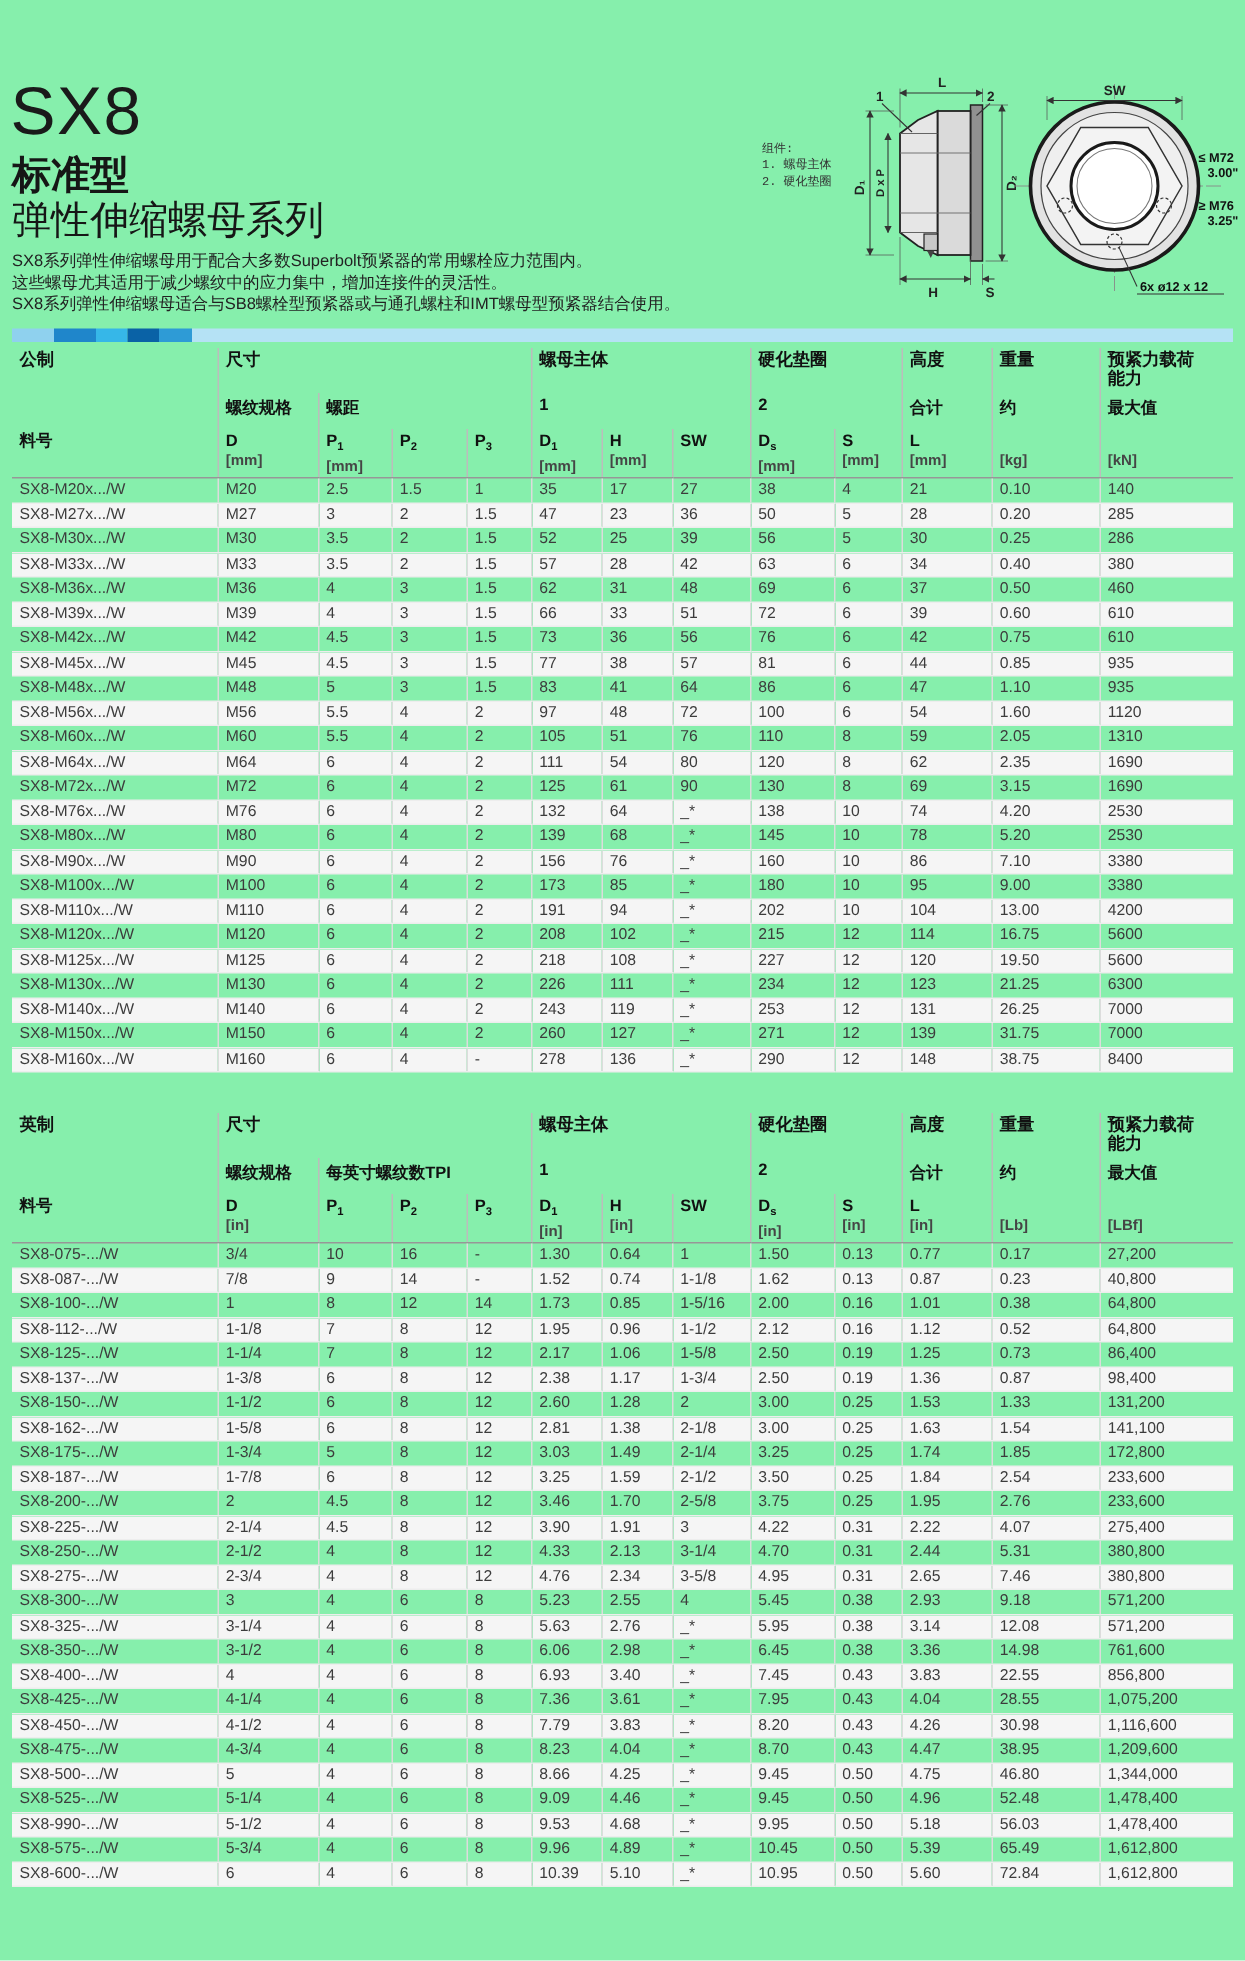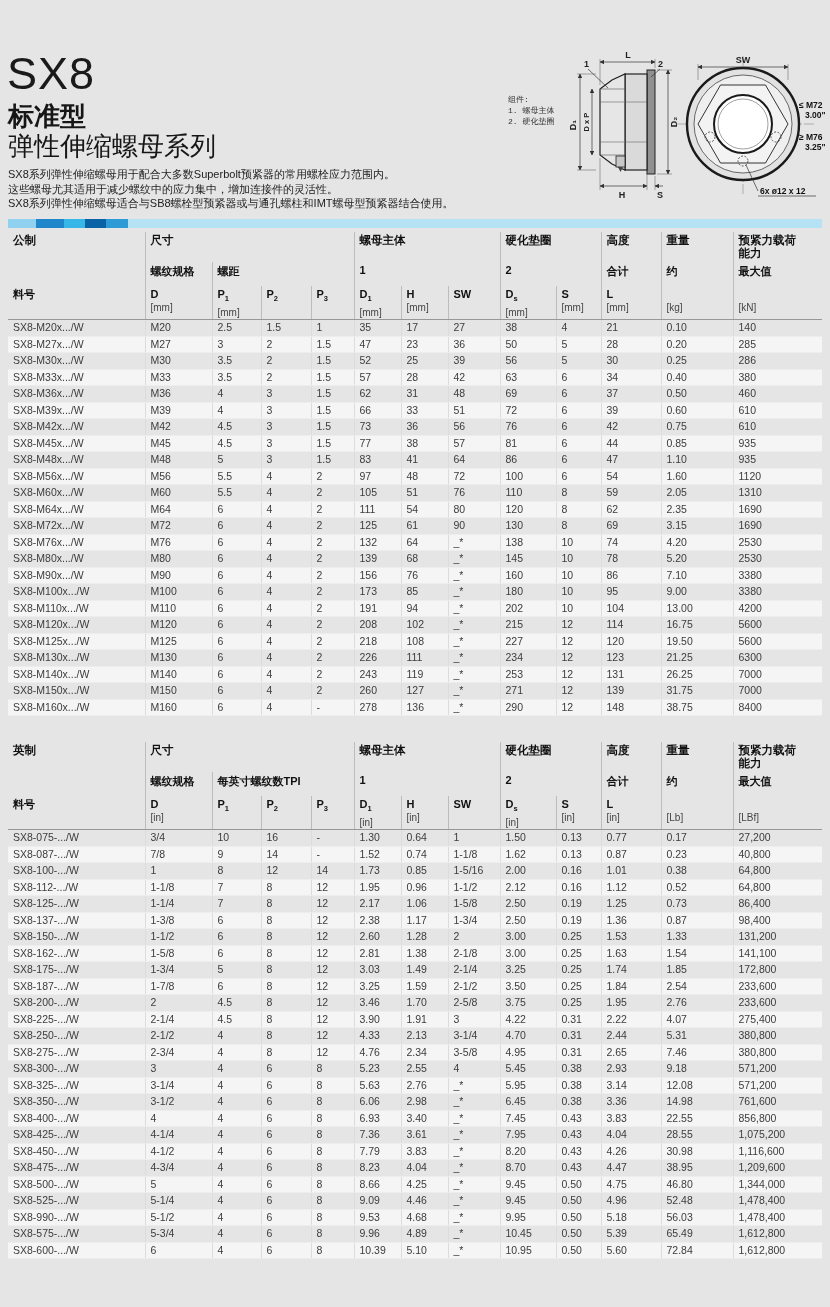--- a/index.html
+++ b/index.html
@@ -1,16 +1,16 @@
 <!DOCTYPE html>
 <html><head>
 <meta charset="utf-8">
 <style>
   html,body{margin:0;padding:0;background:#fff;}
-  .page{position:relative;width:830px;height:1307px;background:#e5e5e5;overflow:hidden;
+  .page{position:relative;width:830px;height:1307px;background:#86efac;overflow:hidden;
         font-family:"Liberation Sans",sans-serif;color:#1a1a1a;}
   .title{position:absolute;left:7px;top:50px;font-size:45px;line-height:48px;font-weight:400;letter-spacing:1px;}
   .sub{position:absolute;left:8px;font-size:26px;line-height:30px;font-weight:400;color:#161616;}
   .sub1{top:101px;font-weight:bold;} .sub2{top:131px;}
   .desc{position:absolute;left:8px;top:167px;font-size:11px;line-height:14.5px;color:#222;}
   .components{position:absolute;left:508px;top:94px;font-size:8px;line-height:11px;color:#333;font-family:Liberation Mono, monospace;}
   .drawing{position:absolute;left:500px;top:28px;width:330px;height:192px;}
   .dim{font:bold 9px "Liberation Sans",sans-serif;fill:#222;}
   .dimsm{font:bold 7.5px "Liberation Sans",sans-serif;fill:#222;}
   .note{font:bold 8.5px "Liberation Sans",sans-serif;fill:#111;}
@@ -25,21 +25,21 @@
   .tbl th{font-weight:bold;text-align:left;vertical-align:top;padding:2px 2px 0 5px;color:#111;}
   .grow th{height:28px;font-size:11.5px;line-height:12.5px;}
   .srow th{height:22px;font-size:11px;}
   .crow th{height:30px;font-size:11px;line-height:12px;border-bottom:1px solid #979797;}
   .gb{border-left:1px solid #bcbcbc;}
   .crow th + th{border-left:1px solid #bcbcbc;}
   .ctr{text-align:center;padding-left:0;}
   .prewrap{white-space:pre-line;}
   .sym{min-height:12px;font-weight:bold;}
   .sym sub{font-size:7.5px;}
-  .unit{font-weight:normal;font-size:10px;color:#454545;margin-top:2px;}
+  .unit{font-weight:bold;font-size:10px;color:#454545;margin-top:2px;}
   .tbl td{font-size:10.5px;color:#3c3c3c;height:15.5px;line-height:15.5px;padding:0 0 0 5px;
           border-left:1px solid #dcdcdc;border-bottom:1px solid #ededed;white-space:nowrap;overflow:hidden;}
   .tbl td:first-child{border-left:none;}
   .tbl tbody tr:nth-child(even) td{background:#f5f5f5;}
   .footnotes{position:absolute;left:8px;top:1253px;font-size:10.5px;line-height:14px;color:#1a1a1a;}
 </style>
 </head>
 <body>
 
 <div class="page">

